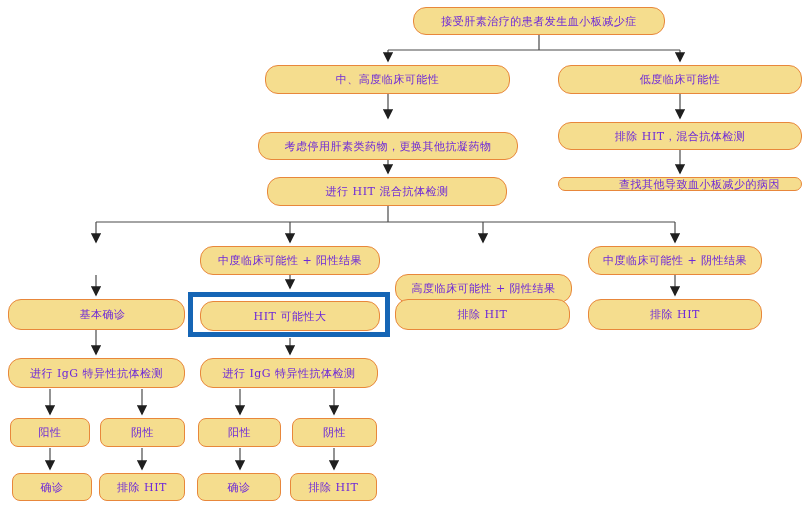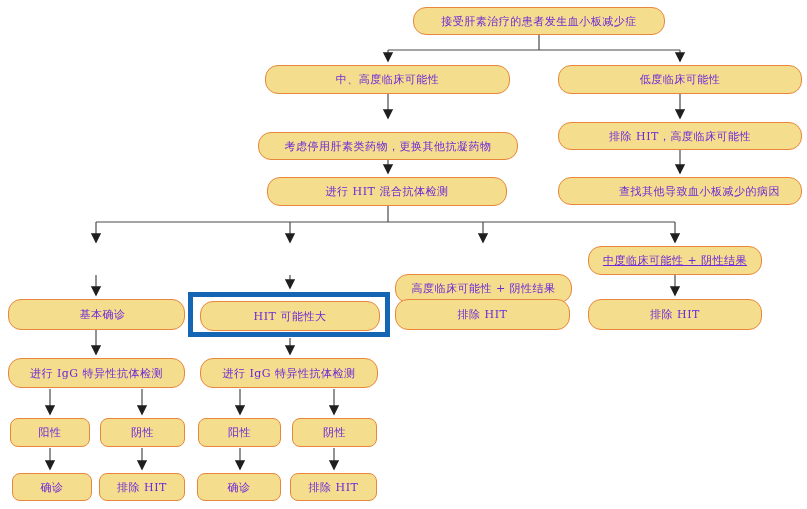--- a/index.html
+++ b/index.html
@@ -67,27 +67,28 @@
       <path d="M334 448 V469" marker-end="url(#arr)"></path>
     </g>
   </svg>
 
   <div class="node" style="left:413px;top:7px;width:252px;height:28px;">接受肝素治疗的患者发生血小板减少症</div>
 
   <div class="node" style="left:265px;top:65px;width:245px;height:29px;text-align:right;">中、高度临床可能性</div>
   <div class="node" style="left:558px;top:65px;width:244px;height:29px;">低度临床可能性</div>
 
   <div class="node" style="left:258px;top:122px;width:260px;height:28px;margin-top:10px;">考虑停用肝素类药物，更换其他抗凝药物</div>
-  <div class="node" style="left:558px;top:122px;width:244px;height:28px;">排除 HIT，高度临床可能性</div>
+  <div class="node" style="left:558px;top:122px;width:244px;height:28px;">排除 HIT，混合抗体检测</div>
 
   <div class="node" style="left:267px;top:177px;width:240px;height:29px;">进行 HIT 混合抗体检测</div>
-  <div class="node" style="left:558px;top:177px;width:244px;height:28px;padding-left:39px;">查找其他导致血小板减少的病因</div>
+  <div class="node" style="left:558px;top:177px;width:244px;height:14px;padding-left:39px;">查找其他导致血小板减少的病因</div>
 
+  <div class="node" style="left:200px;top:246px;width:180px;height:29px;">中度临床可能性 + 阳性结果</div>
   <div class="node" style="left:395px;top:246px;width:177px;height:29px;margin-top:28px;">高度临床可能性 + 阴性结果</div>
-  <div class="node" style="left:588px;top:246px;width:174px;height:29px;text-decoration:underline;">中度临床可能性 + 阴性结果</div>
+  <div class="node" style="left:588px;top:246px;width:174px;height:29px;">中度临床可能性 + 阴性结果</div>
 
   <div class="node" style="left:8px;top:299px;width:177px;height:31px;padding-left:12px;">基本确诊</div>
   <div class="node" style="left:200px;top:301px;width:180px;height:30px;">HIT 可能性大</div>
   <div class="node" style="left:395px;top:299px;width:175px;height:31px;">排除 HIT</div>
   <div class="node" style="left:588px;top:299px;width:174px;height:31px;">排除 HIT</div>
 
   <div class="hl" style="left:188px;top:292px;width:202px;height:45px;"></div>
 
   <div class="node" style="left:8px;top:358px;width:177px;height:30px;">进行 IgG 特异性抗体检测</div>
   <div class="node" style="left:200px;top:358px;width:178px;height:30px;">进行 IgG 特异性抗体检测</div>

